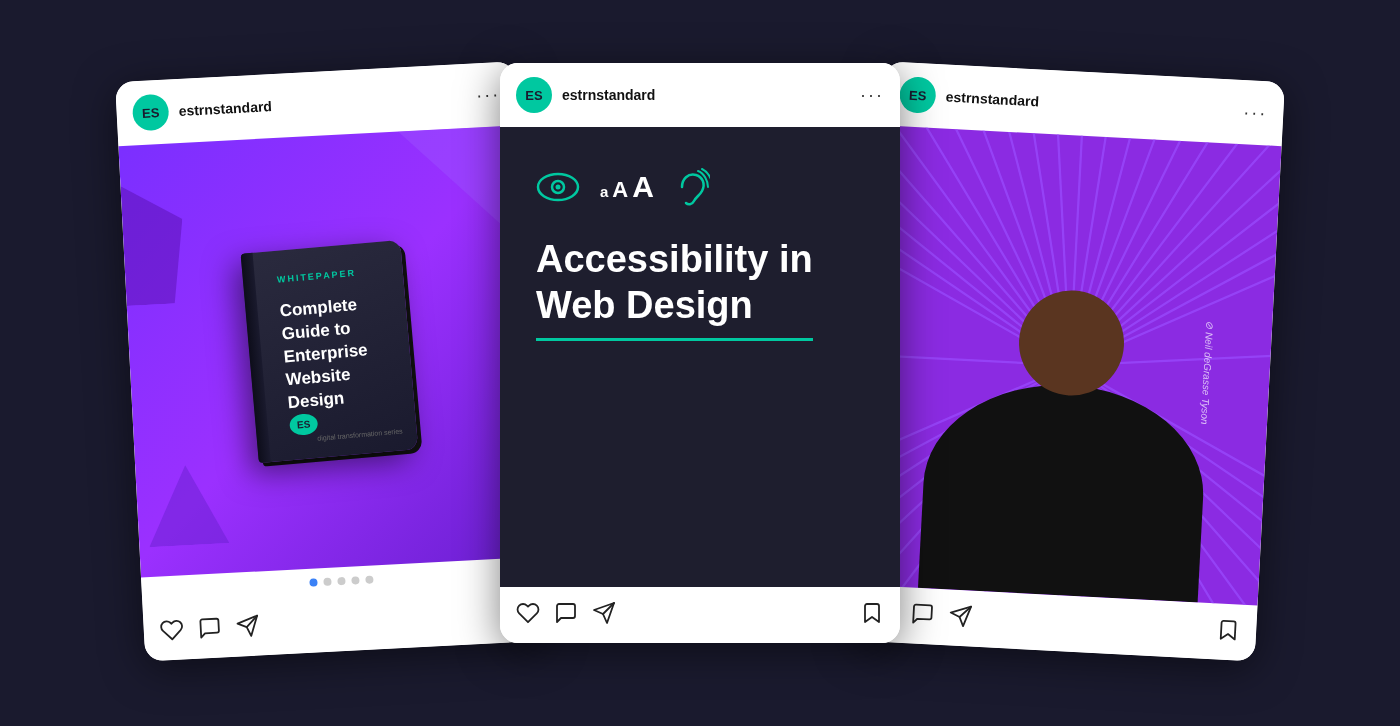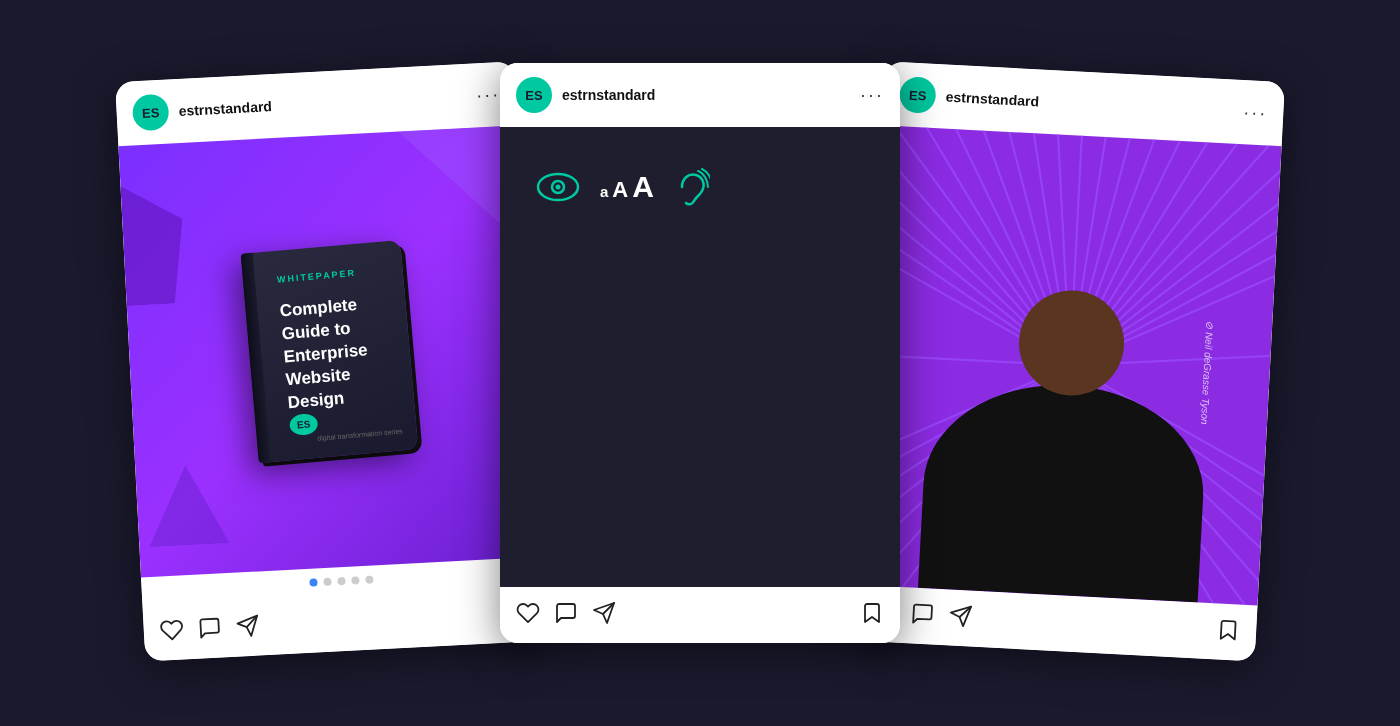--- a/index.html
+++ b/index.html
@@ -399,20 +399,24 @@
           <span class="text-a-large" style="color:#fff; font-weight:700; font-size:30px;">A</span>
         </div>
 
         <svg width="36" height="40" viewBox="0 0 36 40" fill="none">
           <path d="M8 20 C8 12 14 6 22 8 C28 10 32 16 28 24 C26 28 22 30 20 34 C18 38 14 38 12 36" stroke="#00c8a0" stroke-width="2.5" fill="none" stroke-linecap="round"></path>
           <path d="M24 4 C30 6 34 14 34 20" stroke="#00c8a0" stroke-width="2" fill="none" stroke-linecap="round"></path>
           <path d="M28 2 C36 6 40 16 38 24" stroke="#00c8a0" stroke-width="2" fill="none" stroke-linecap="round"></path>
         </svg>
       </div>
 
+      <div style="border-bottom: 3px solid #00c8a0; padding-bottom: 10px;">
+        <div class="accessibility-title" style="border-bottom:none; padding-bottom:0;">Accessibility in</div>
+        <div class="accessibility-title" style="border-bottom:none; padding-bottom:0;">Web Design</div>
+      </div>
     </div>
 
     <div class="card-footer">
       <div class="footer-actions-left">
         <span>
           <svg class="icon-svg" viewBox="0 0 24 24">
               <path d="M20.84 4.61a5.5 5.5 0 0 0-7.78 0L12 5.67l-1.06-1.06a5.5 5.5 0 0 0-7.78 7.78l1.06 1.06L12 21.23l7.78-7.78 1.06-1.06a5.5 5.5 0 0 0 0-7.78z"></path>
             </svg>
         </span>
         <span>

